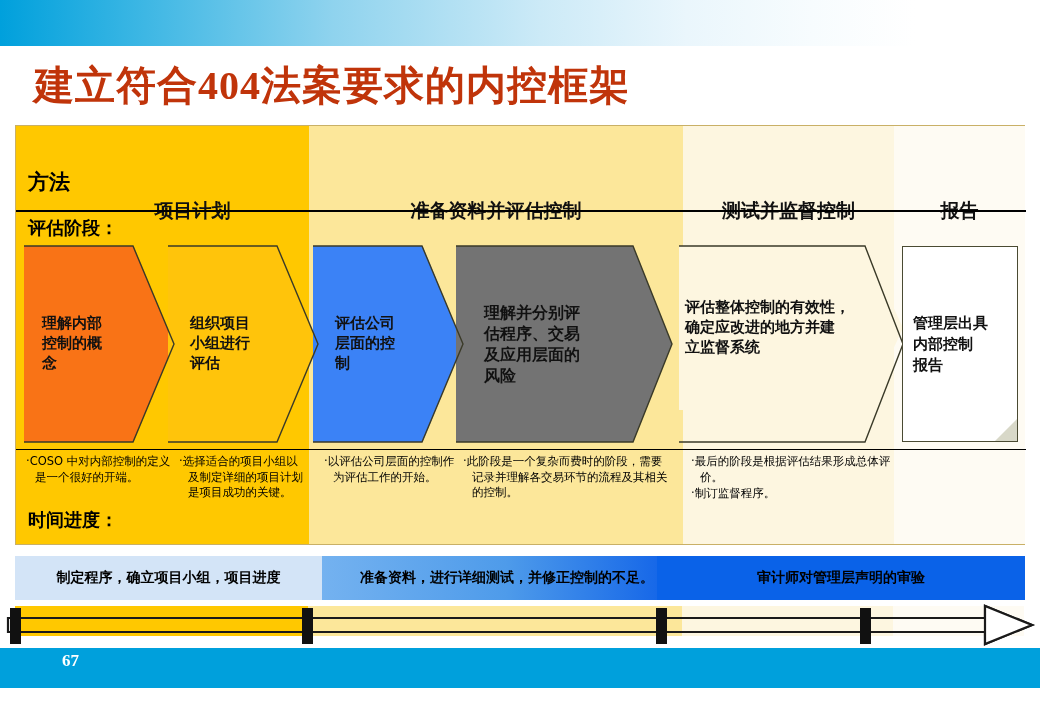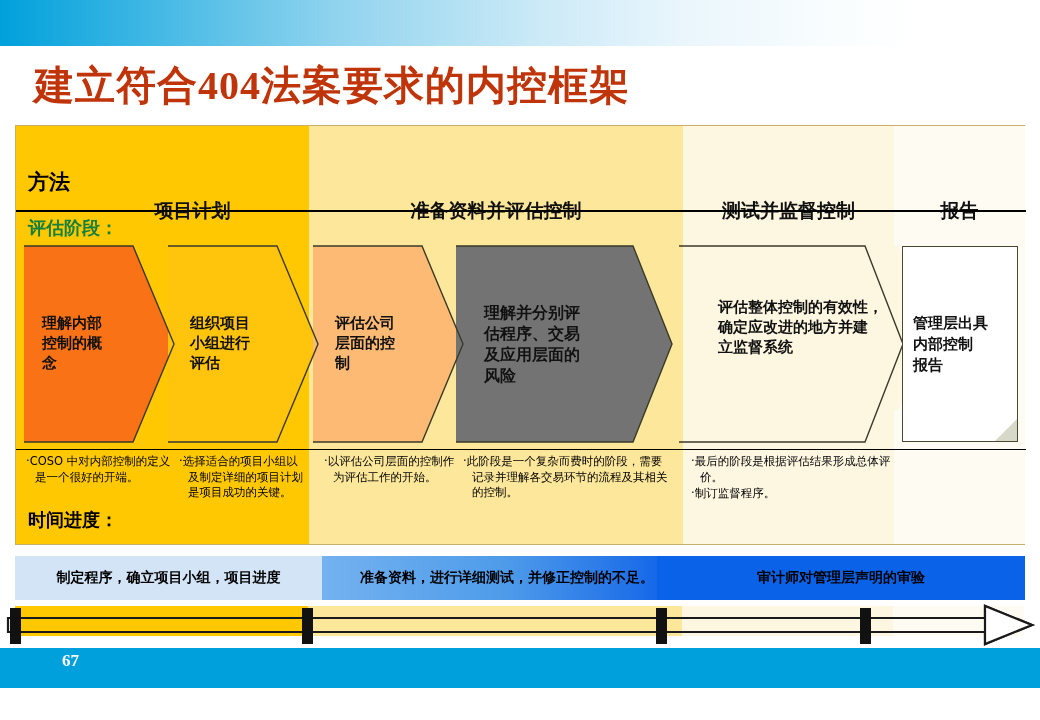--- a/index.html
+++ b/index.html
@@ -49,50 +49,50 @@
   #col-title-2{ left:293px; width:374px; }
   #col-title-3{ left:667px; width:211px; }
   #col-title-4{ left:878px; width:131px; }
 
   #hdr-rule{ position:absolute; left:0; top:84px; width:1010px; height:0; border-top:2px solid #000; }
 
   
   #phase-label{
     position:absolute; left:12px; top:90px;
     font-family:"Liberation Serif","DejaVu Serif",serif;
-    font-size:18px; font-weight:700; color:#15803d;
+    font-size:18px; font-weight:700; color:#000000;
   }
 
   
   .chev{
     position:absolute;
     display:flex; align-items:center;
     border:1px solid #4A4A32;
     font-family:"Liberation Serif","DejaVu Serif",serif;
     font-weight:700; color:#111;
     line-height:1.32;
   }
   .chev .txt{ padding-left:14px; padding-right:6px; }
   #chev-1{ left:8px;  top:120px; width:150px; height:196px; background:#f97316;
            clip-path:polygon(0 0, 73% 0, 100% 50%, 73% 100%, 0 100%);
            border:none; font-size:15px; }
   #chev-1 .txt{ padding-left:18px; width:118px; }
   #chev-2{ left:152px;top:120px; width:150px; height:196px; background:#FFC40B;
            clip-path:polygon(0 0, 73% 0, 100% 50%, 73% 100%, 0 100%);
            border:none; font-size:15px; }
   #chev-2 .txt{ padding-left:22px; width:116px; }
-  #chev-3{ left:297px;top:120px; width:150px; height:196px; background:#fdba74;
+  #chev-3{ left:297px;top:120px; width:150px; height:196px; background:#3b82f6;
            clip-path:polygon(0 0, 73% 0, 100% 50%, 73% 100%, 0 100%);
            border:none; font-size:15px; }
   #chev-3 .txt{ padding-left:22px; width:116px; }
   #chev-4{ left:440px;top:120px; width:216px; height:196px; background:#737373;
            clip-path:polygon(0 0, 82% 0, 100% 50%, 82% 100%, 0 100%);
            border:none; font-size:16px; }
   #chev-4 .txt{ padding-left:28px; width:165px; }
-  #chev-5{ left:696px;top:120px; width:224px; height:164px; background:#FDF6E0;
+  #chev-5{ left:663px;top:120px; width:224px; height:164px; background:#FDF6E0;
            clip-path:polygon(0 0, 83% 0, 100% 50%, 83% 100%, 0 100%);
            border:none; font-size:15px; }
   #chev-5 .txt{ padding-left:6px; width:208px; }
 
   
   #chev-svg{ position:absolute; left:0; top:0; width:1010px; height:420px; pointer-events:none; }
 
   
   #doc-shape{
     position:absolute; left:886px; top:120px; width:116px; height:196px;

